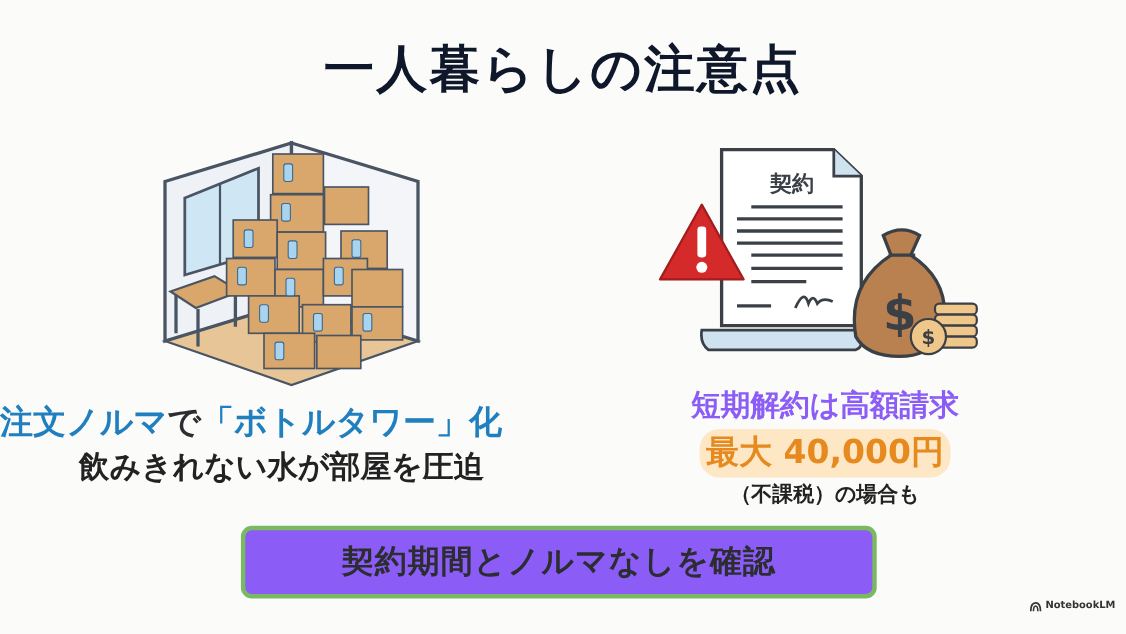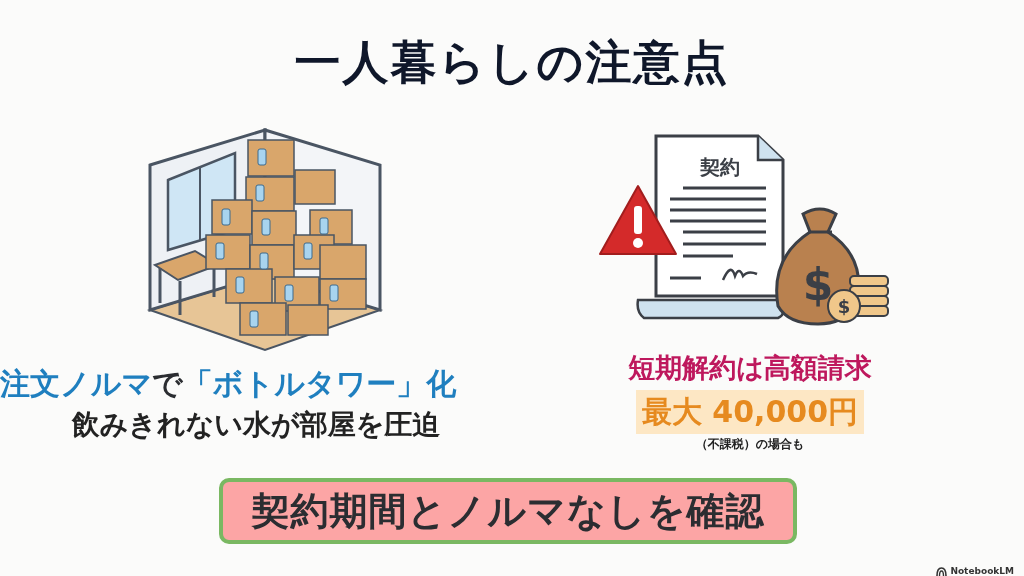--- a/index.html
+++ b/index.html
@@ -22,41 +22,41 @@
     position: absolute; left: 0; top: 364px; width: 512px; text-align: left;
     font-size: 30px; font-weight: bold; color: #1f7fbf; white-space: nowrap;
   }
   .left-head .dark { color: #2b2d31; }
   .left-sub {
     position: absolute; left: 0; top: 406px; width: 512px; text-align: center;
     font-size: 28px; font-weight: bold; color: #222;
   }
   .right-head {
     position: absolute; left: 560px; top: 350px; width: 380px; text-align: center;
-    font-size: 27px; font-weight: bold; color: #be185d;
+    font-size: 27px; font-weight: bold; color: #8b5cf6;
   }
   .right-amount-wrap {
     position: absolute; left: 560px; top: 390px; width: 380px; text-align: center;
   }
   .right-amount {
     display: inline-block; background: #fde7c4; padding: 0 6px;
-    font-size: 30px; font-weight: bold; color: #e68a1f; line-height: 44px;
+    font-size: 30px; font-weight: bold; color: #e68a1f; line-height: 44px; border-radius: 18px;
   }
   .right-note {
     position: absolute; left: 560px; top: 436px; width: 380px; text-align: center;
-    font-size: 12px; font-weight: bold; color: #222;
+    font-size: 19px; font-weight: bold; color: #222;
   }
   .callout {
     position: absolute; left: 219px; top: 478px; width: 578px; height: 66px;
-    border: 4px solid #7ab862; border-radius: 10px; background: #fca5a5;
+    border: 4px solid #7ab862; border-radius: 10px; background: #8b5cf6;
     box-sizing: border-box; display: flex; align-items: center; justify-content: center;
-    font-size: 38px; font-weight: bold; color: #2b2d31; letter-spacing: 1px;
+    font-size: 29px; font-weight: bold; color: #2b2d31; letter-spacing: 1px;
   }
   .brand {
-    position: absolute; right: 10px; bottom: 0; display: flex; align-items: center; gap: 3px;
+    position: absolute; right: 10px; bottom: 20px; display: flex; align-items: center; gap: 3px;
     font-size: 9px; font-weight: bold; color: #333;
   }
 </style>
 </head>
 <body>
 
 <div class="title">一人暮らしの注意点</div>
 
 <svg class="illus-left" viewBox="0 0 250 230">
 

